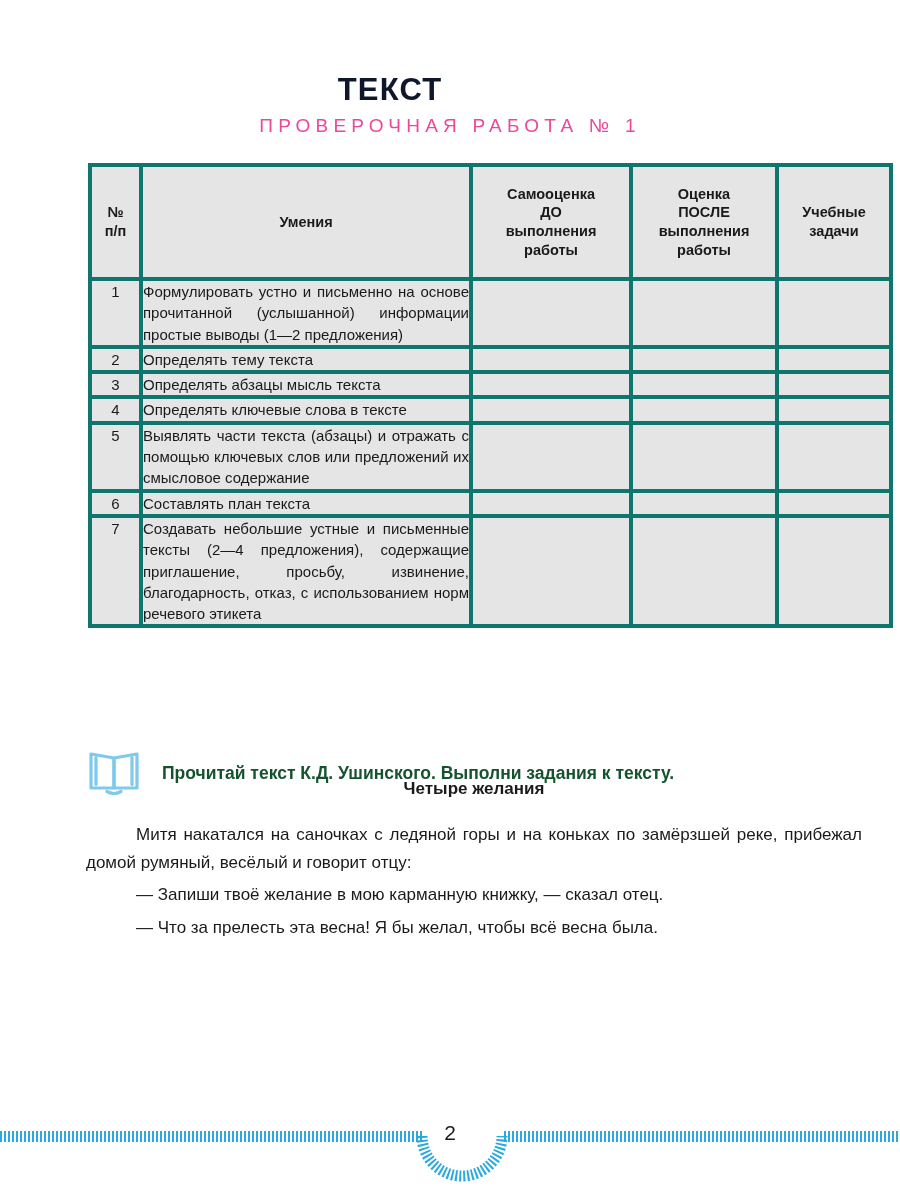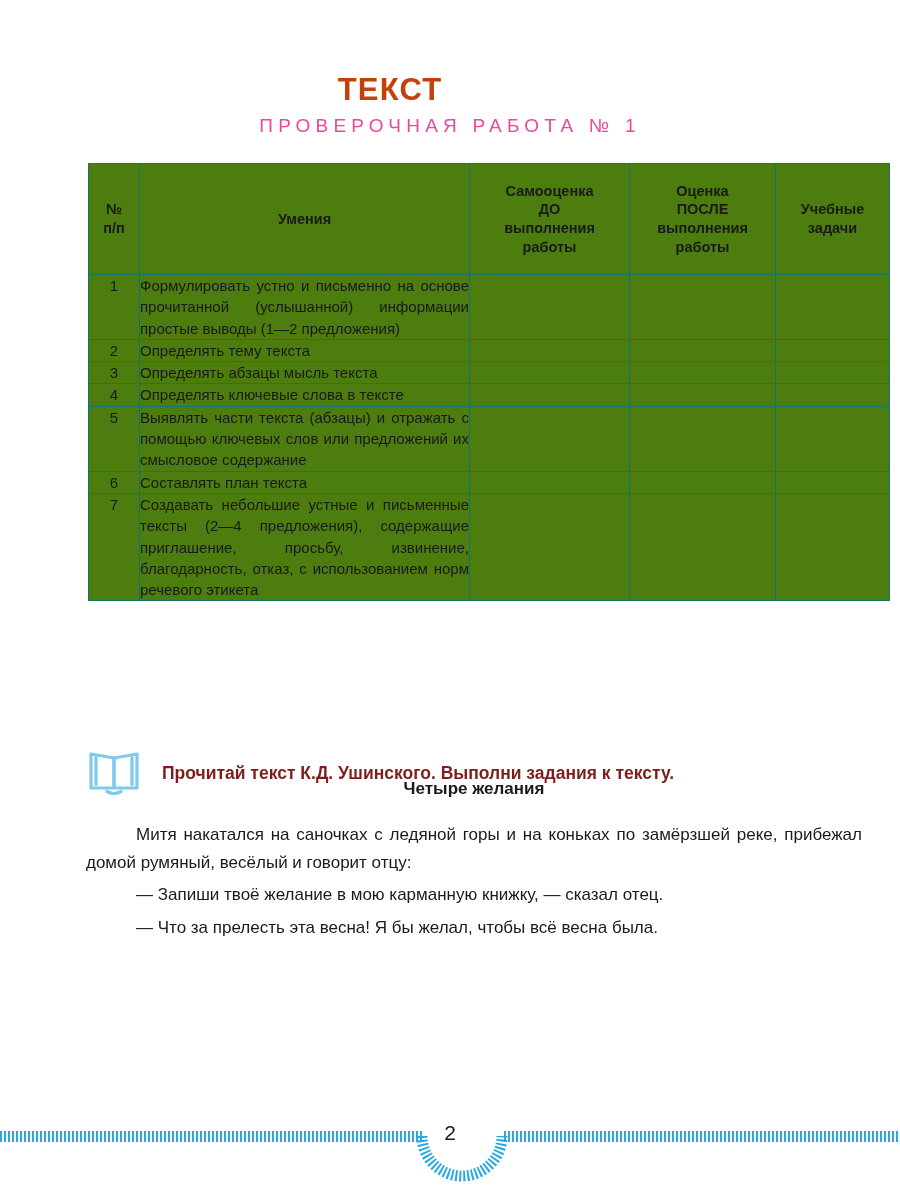--- a/index.html
+++ b/index.html
@@ -27,21 +27,21 @@
   
   .title-main {
     position: absolute;
     top: 74px;
     left: 0;
     width: 780px;
     text-align: center;
     font-size: 31px;
     font-weight: bold;
     letter-spacing: 1.2px;
-    color: #c2410c;
+    color: #0f172a;
     line-height: 1;
   }
   .title-sub {
     position: absolute;
     top: 116px;
     left: 0;
     width: 900px;
     text-align: center;
     font-size: 19px;
     font-weight: normal;
@@ -53,24 +53,24 @@
   
   .skills-table {
     position: absolute;
     left: 88px;
     top: 163px;
     width: 761px;
     border-collapse: collapse;
     table-layout: fixed;
   }
   .skills-table td, .skills-table th {
-    border: 1px solid #0f766e;
+    border: 4px solid #0f766e;
     padding: 0;
     vertical-align: top;
-    background: #4d7c0f;
+    background: #e5e5e5;
   }
   .skills-table thead th {
     text-align: center;
     vertical-align: middle;
     font-size: 14.5px;
     font-weight: bold;
     line-height: 1.28;
     height: 102px;
     padding: 4px 4px;
   }
@@ -109,21 +109,21 @@
     flex: 0 0 auto;
     width: 52px;
     height: 46px;
     margin-right: 22px;
     display: block;
   }
   .instruction-text {
     font-size: 17.5px;
     font-weight: bold;
     line-height: 1.2;
-    color: #7f1d1d;
+    color: #14532d;
   }
 
   
   .story {
     position: absolute;
     left: 86px;
     top: 779px;
     width: 776px;
   }
   .story-title {

